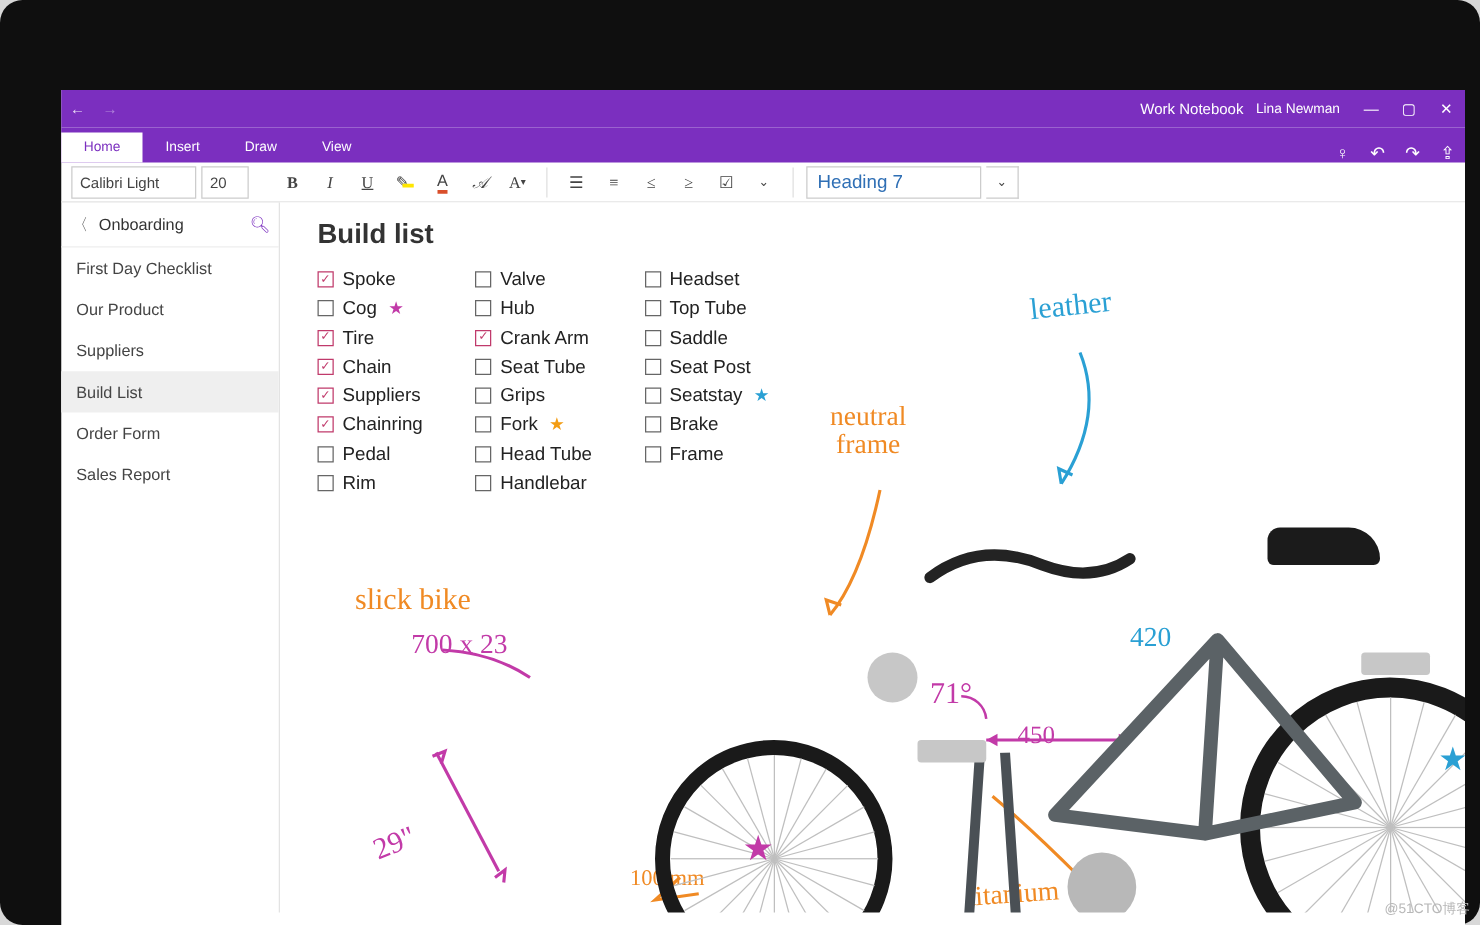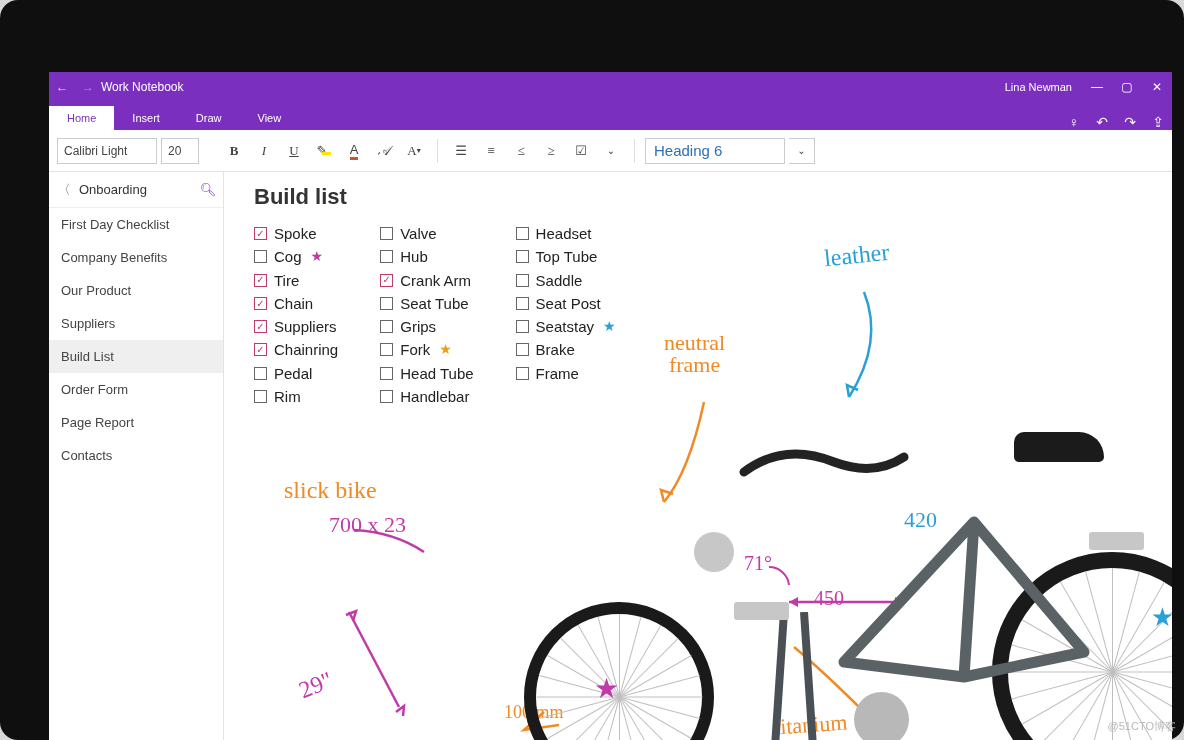--- a/index.html
+++ b/index.html
@@ -1,29 +1,29 @@
 <!DOCTYPE html>
 <html><head>
 <meta charset="utf-8">
 <style>
   * { margin:0; padding:0; box-sizing:border-box; font-family:"Segoe UI","Helvetica Neue",Arial,sans-serif; }
   html,body{width:1184px;height:740px;background:#d8d8d8;overflow:hidden;}
   .bezel{position:absolute;inset:0;background:#0f0f0f;border-radius:18px;}
   .screen{position:absolute;left:49px;top:72px;right:12px;bottom:0;background:#ffffff;}
   .titlebar{height:30px;background:#7b2fbf;display:flex;align-items:center;color:#fff;font-size:12px;}
   .titlebar .nav-arrow{width:26px;text-align:center;opacity:.85;}
-  .titlebar .title{flex:1;text-align:left;}
+  .titlebar .title{flex:1;text-align:right;}
   .titlebar .user{padding:0 10px;font-size:11px;}
   .titlebar .win-btn{width:30px;text-align:center;font-size:12px;}
   .ribbon-tabs{height:28px;background:#7b2fbf;display:flex;align-items:flex-end;padding-left:0;}
   .tab{color:#fff;font-size:11px;padding:6px 18px;cursor:pointer;}
   .tab.active{background:#fff;color:#7b2fbf;}
   .ribbon-right{margin-left:auto;display:flex;color:#fff;}
   .ribbon-right .ico{width:28px;text-align:center;font-size:14px;}
-  .toolbar{height:42px;border-bottom:1px solid #e3e3e3;display:flex;align-items:center;padding:0 8px;gap:4px;font-size:13px;color:#444;}
+  .toolbar{height:32px;border-bottom:1px solid #e3e3e3;display:flex;align-items:center;padding:0 8px;gap:4px;font-size:13px;color:#444;}
   .font-name{width:100px;height:26px;border:1px solid #ccc;font-size:12px;padding:0 6px;display:flex;align-items:center;}
   .font-size{width:38px;height:26px;border:1px solid #ccc;font-size:12px;padding:0 6px;display:flex;align-items:center;}
   .tb-btn{width:26px;height:26px;display:flex;align-items:center;justify-content:center;font-family:"Segoe UI",serif;}
   .sep{width:1px;height:24px;background:#e0e0e0;margin:0 6px;}
   .style-select{width:140px;height:26px;border:1px solid #ccc;font-size:15px;color:#2f6fb5;padding:0 8px;display:flex;align-items:center;}
   .chev{width:26px;height:26px;border:1px solid #ccc;border-left:none;display:flex;align-items:center;justify-content:center;font-size:10px;}
   .body{display:flex;height:calc(100% - 100px);}
   .sidebar{width:175px;border-right:1px solid #e3e3e3;display:flex;flex-direction:column;font-size:13px;}
   .sb-head{height:36px;display:flex;align-items:center;border-bottom:1px solid #eee;}
   .sb-back{width:30px;text-align:center;color:#666;}
@@ -97,40 +97,38 @@
     <div class="tb-btn" style="font-style:italic">𝒜</div>
     <div class="tb-btn">A<span style="font-size:8px;vertical-align:sub">▾</span></div>
     <div class="sep"></div>
     <div class="tb-btn">☰</div>
     <div class="tb-btn">≡</div>
     <div class="tb-btn">≤</div>
     <div class="tb-btn">≥</div>
     <div class="tb-btn">☑</div>
     <div class="tb-btn" style="font-size:10px">⌄</div>
     <div class="sep"></div>
-    <div class="style-select">Heading 6</div>
+    <div class="style-select">Heading 7</div>
     <div class="chev">⌄</div>
   </div>
 
   <div class="body">
     <div class="sidebar">
       <div class="sb-head">
         <div class="sb-back">〈</div>
         <div class="sb-title">Onboarding</div>
         <div class="sb-search">🔍︎</div>
       </div>
       <div id="sb-items">
           <div class="sb-item">First Day Checklist</div>
-          <div class="sb-item">Company Benefits</div>
           <div class="sb-item">Our Product</div>
           <div class="sb-item">Suppliers</div>
           <div class="sb-item sel">Build List</div>
           <div class="sb-item">Order Form</div>
-          <div class="sb-item">Page Report</div>
-          <div class="sb-item">Contacts</div>
+          <div class="sb-item">Sales Report</div>
         </div>
     </div>
 
     <div class="canvas">
       <div class="page-title">Build list</div>
       <div class="checklist" id="checklist">
           <div class="col">
             <div class="ci">
               <span class="cb ck">✓</span>
               <span>Spoke</span>
@@ -233,21 +231,21 @@
           </div>
         </div>
 
       <div class="ink orange" style="left:60px;top:305px;font-size:24px">slick bike</div>
       <div class="ink magenta" style="left:105px;top:340px;font-size:22px">700 x 23</div>
       <div class="ink magenta" style="left:75px;top:500px;font-size:24px;transform:rotate(-22deg)">29"</div>
       <div class="ink orange" style="left:280px;top:530px;font-size:18px">100 mm</div>
       <div class="ink orange" style="left:440px;top:160px;font-size:22px;white-space:pre;line-height:1;text-align:center">neutral
 frame</div>
       <div class="ink teal" style="left:600px;top:70px;font-size:24px;transform:rotate(-6deg)">leather</div>
-      <div class="ink magenta" style="left:520px;top:380px;font-size:20px">71°</div>
+      <div class="ink magenta" style="left:520px;top:380px;font-size:24px">71°</div>
       <div class="ink magenta" style="left:590px;top:415px;font-size:20px">450</div>
       <div class="ink teal" style="left:680px;top:335px;font-size:22px">420</div>
       <div class="ink orange" style="left:550px;top:540px;font-size:22px;transform:rotate(-4deg)">titanium</div>
 
       <svg style="position:absolute;inset:0;width:100%;height:100%;pointer-events:none">
         <path d="M130 358 Q 170 360 200 380" stroke="#c23aa8" stroke-width="2.5" fill="none"></path>
         <path d="M125 440 L175 535" stroke="#c23aa8" stroke-width="2.5" fill="none"></path>
         <path d="M122 443 l10 -4 l-3 10" stroke="#c23aa8" stroke-width="2.5" fill="none"></path>
         <path d="M172 540 l8 -6 l-1 10" stroke="#c23aa8" stroke-width="2.5" fill="none"></path>
         <path d="M320 540 l-20 18 l35 -5" stroke="#f08a24" stroke-width="2.5" fill="none"></path>

